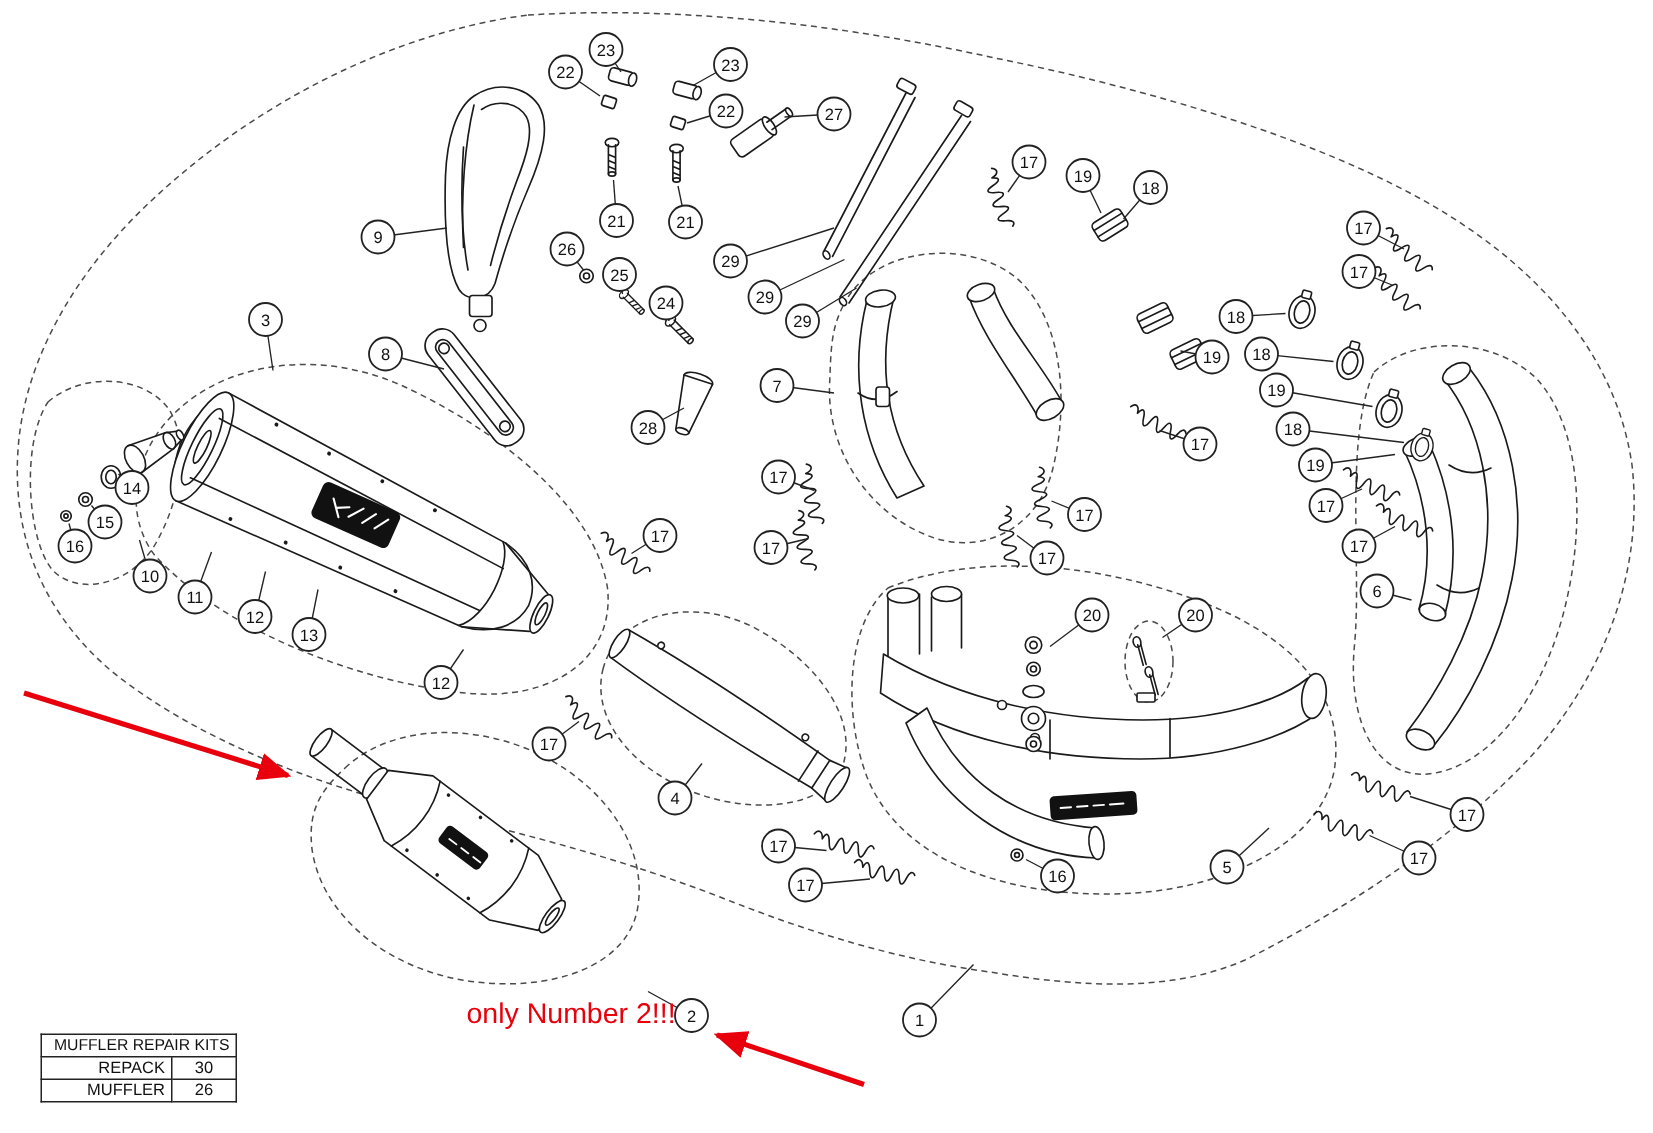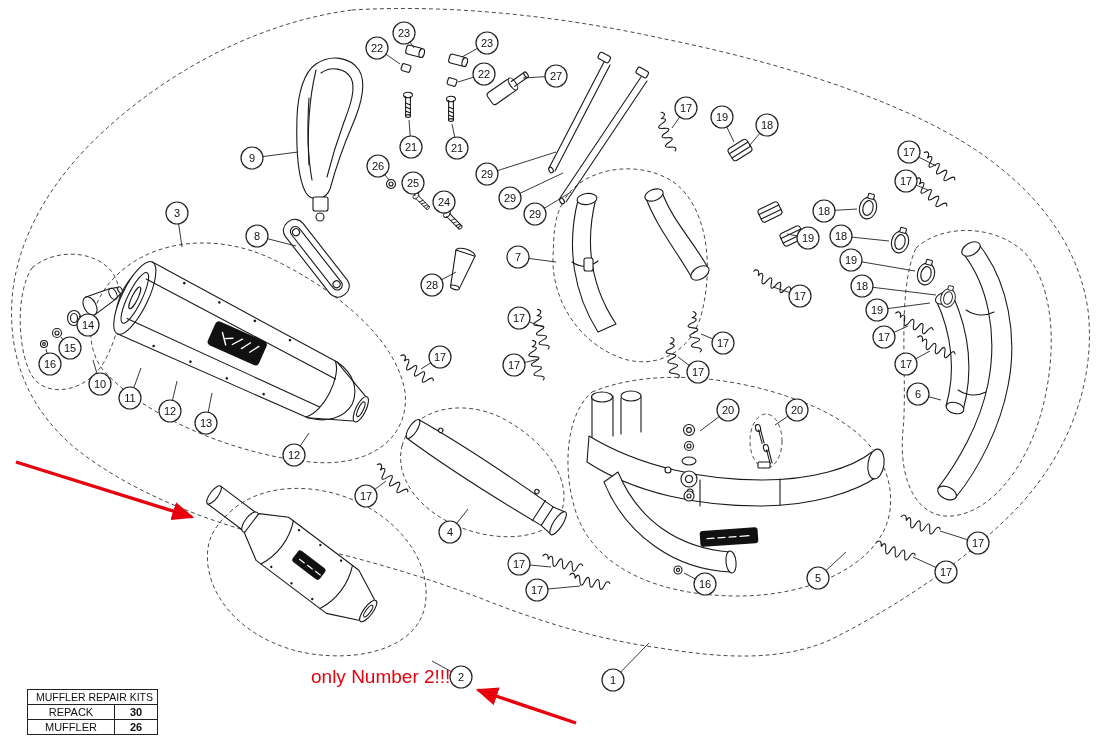--- a/index.html
+++ b/index.html
@@ -5,22 +5,22 @@
   html,body{margin:0;padding:0;background:#fff;}
   body{font-family:"Liberation Sans",sans-serif;}
   .stage{position:relative;width:1102px;height:755px;background:#fff;overflow:hidden;}
   .stage svg{position:absolute;left:0;top:0;}
   .dashed path,.dashed ellipse{fill:none;stroke:#4a4a4a;stroke-width:1;stroke-dasharray:4 3;}
   .art{stroke:#1a1a1a;stroke-width:1.1;fill:none;stroke-linecap:round;stroke-linejoin:round;}
   .note{position:absolute;left:311px;top:666px;font-size:19px;white-space:nowrap;text-align:center;}
   table.kits{position:absolute;left:27px;top:689px;border-collapse:collapse;font-size:11px;color:#111;background:#fff;}
   table.kits th,table.kits td{border:1px solid #222;padding:0 4px;height:14px;font-weight:normal;}
   table.kits th{text-align:right;font-size:10.5px;}
-  table.kits td.part{width:78px;text-align:center;margin-top:19px;}
-  table.kits td.num{width:34px;text-align:center;font-weight:bold;}
+  table.kits td.part{width:78px;text-align:right;margin-top:19px;}
+  table.kits td.num{width:34px;text-align:center;}
 </style>
 </head>
 <body>
 
 <div class="stage">
   <svg id="diagram-svg" width="1102" height="755" viewBox="0 0 1102 755">
     <defs>
       <marker id="arrowhead" markerWidth="6.5" markerHeight="5.5" refX="5.8" refY="2.75" orient="auto">
         <path d="M0,0 L6.5,2.75 L0,5.5 Z" fill="#e8000d"></path>
       </marker>

